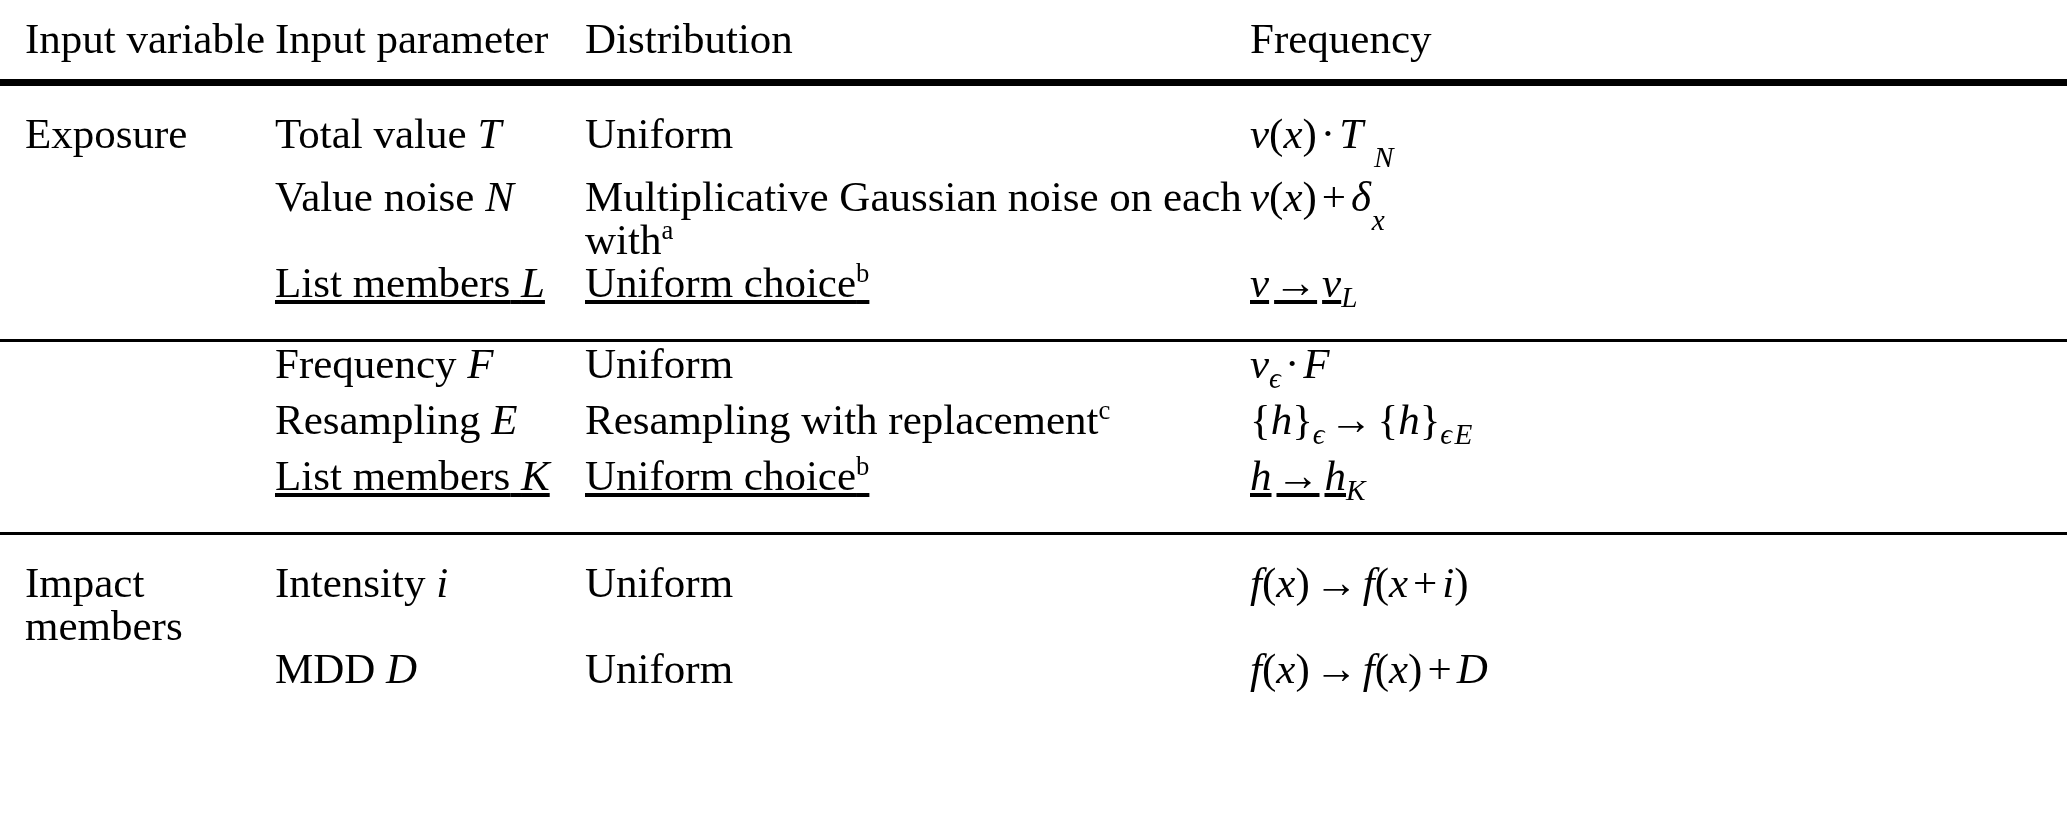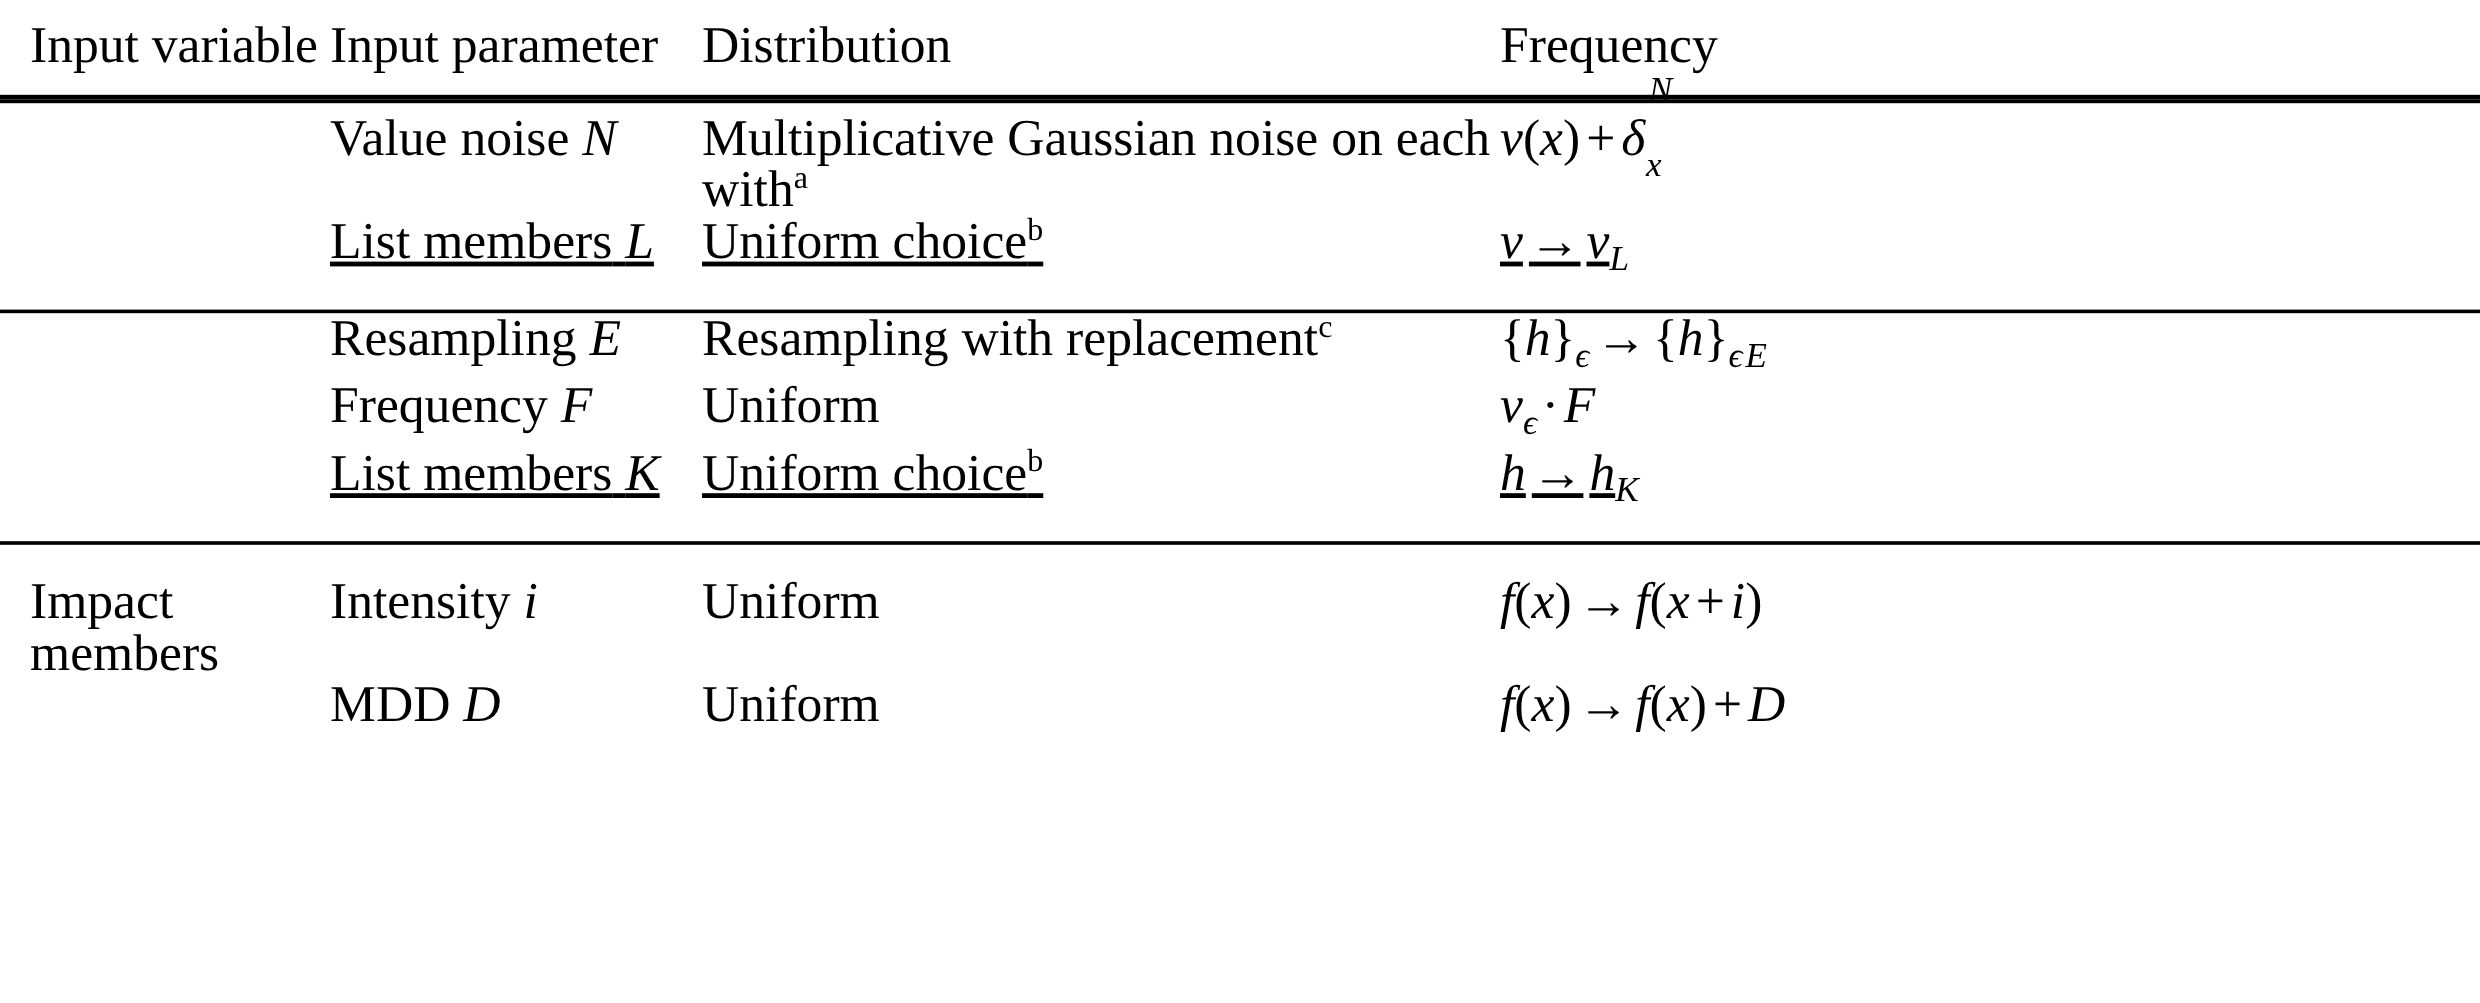--- a/index.html
+++ b/index.html
@@ -146,20 +146,33 @@
         <th>Frequency</th>
       </tr>
     </thead>
 
     <tbody>
 
       <tr class="rule-mid">
         <td colspan="4"></td>
       </tr>
 
+      <tr class="first-in-block">
+        <td class="col1">Exposure</td>
+        <td>
+          <span>Total value</span>
+          <span class="mi">T</span>
+        </td>
+        <td>
+          <span>Uniform</span>
+        </td>
+        <td>
+          <span class="eq"><span class="mi">v</span><span class="up">(</span><span class="mi">x</span><span class="up">)</span><span class="cdot">·</span><span class="mi">T</span></span>
+        </td>
+      </tr>
 
       <tr>
         <td class="col1"></td>
         <td>
           <span>Value noise</span>
           <span class="mi">N</span>
         </td>
         <td>
           <span>Multiplicative Gaussian noise on each with</span><sup class="fn">a</sup>
         </td>
@@ -184,42 +197,42 @@
 
       <tr class="rule-mid">
         <td colspan="4"></td>
       </tr>
 
 
 
       <tr>
         <td class="col1"></td>
         <td>
+          <span>Frequency</span>
+          <span class="mi">F</span>
+        </td>
+        <td>
+          <span>Uniform</span>
+        </td>
+        <td>
+          <span class="eq"><span class="mi">ν</span><sub class="sb mi">ϵ</sub><span class="cdot">·</span><span class="mi">F</span></span>
+        </td>
+      </tr>
+
+      <tr>
+        <td class="col1"></td>
+        <td>
           <span>Resampling</span>
           <span class="mi">E</span>
         </td>
         <td>
           <span>Resampling with replacement</span><sup class="fn">c</sup>
         </td>
         <td>
           <span class="eq"><span class="up">{</span><span class="mi">h</span><span class="up">}</span><sub class="sb mi">ϵ</sub><span class="op">→</span><span class="up">{</span><span class="mi">h</span><span class="up">}</span><sub class="sb"><span class="mi">ϵ</span> <span class="mi">E</span></sub></span>
-        </td>
-      </tr>
-
-      <tr>
-        <td class="col1"></td>
-        <td>
-          <span>Frequency</span>
-          <span class="mi">F</span>
-        </td>
-        <td>
-          <span>Uniform</span>
-        </td>
-        <td>
-          <span class="eq"><span class="mi">ν</span><sub class="sb mi">ϵ</sub><span class="cdot">·</span><span class="mi">F</span></span>
         </td>
       </tr>
 
       <tr class="last-in-block">
         <td class="col1"></td>
         <td>
           <span>List members</span>
           <span class="mi">K</span>
         </td>
         <td>

